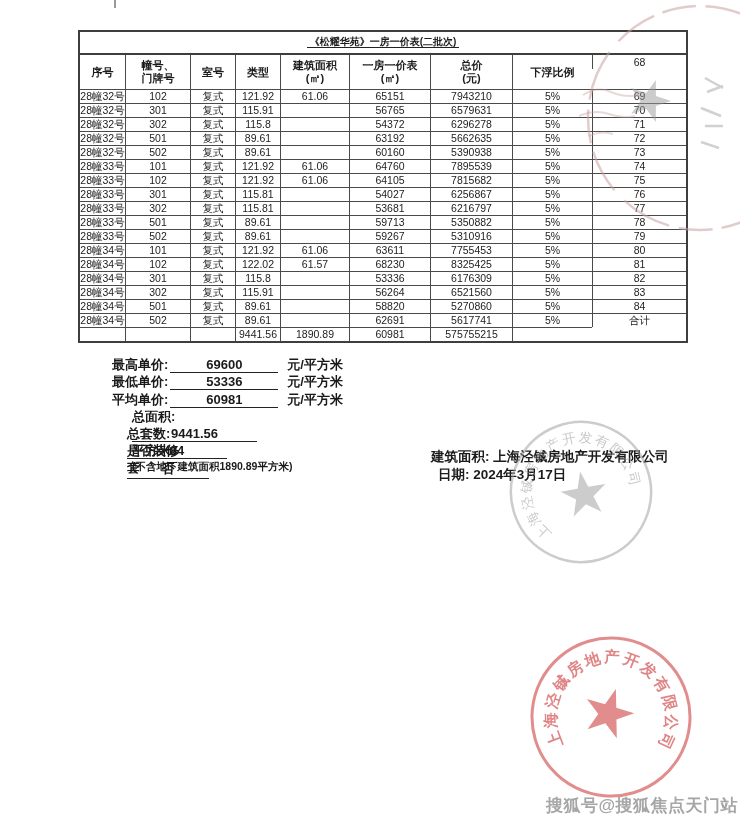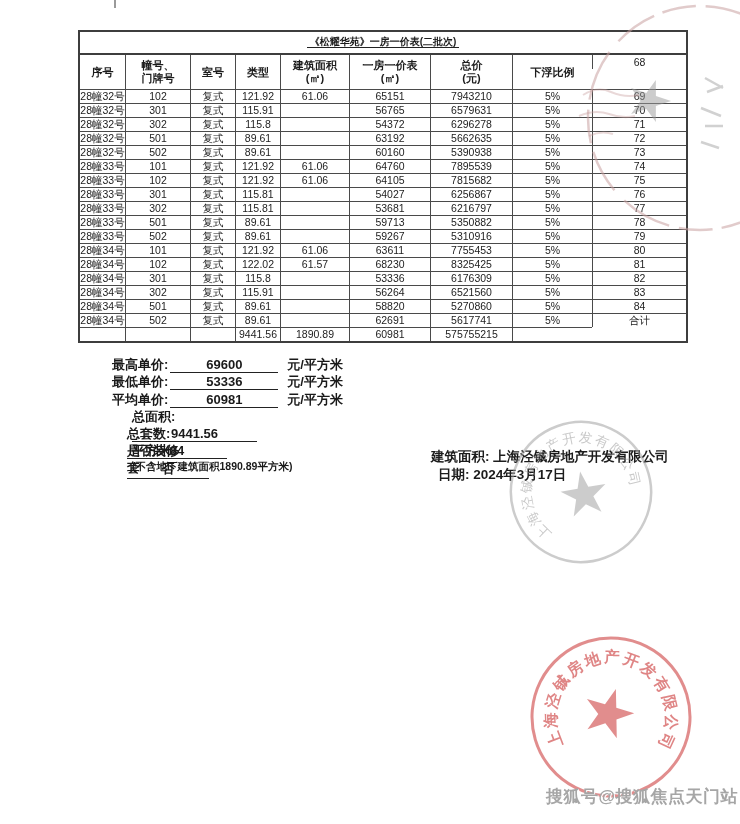--- a/index.html
+++ b/index.html
@@ -28,21 +28,21 @@
   .sum-line:nth-child(-n+3) .sum-value{width:108px;}
   .sum-line:nth-child(4) .sum-value{width:125px;}
   .sum-line:nth-child(5) .sum-value{width:100px;}
   .sum-line:nth-child(6) .sum-value{width:82px;}
   .sum-unit{margin-left:7px;white-space:nowrap;}
   .sum-note{font-size:10.5px;margin-left:12px;white-space:nowrap;text-align:right;}
   
   .company{position:absolute;left:431px;top:448px;font-size:13.5px;font-weight:600;line-height:18px;white-space:nowrap;}
   .company .date{margin-left:7px;}
   
-  .watermark{position:absolute;right:2px;bottom:16px;font-size:17px;font-weight:bold;
+  .watermark{position:absolute;right:2px;bottom:7px;font-size:17px;font-weight:bold;
              letter-spacing:.5px;text-shadow:1px 1px 0 #ffffff;white-space:nowrap;}
   
   .stamp{position:absolute;pointer-events:none;}
   .stamp.faint{left:555px;top:0px;}
   .stamp.gray{left:498px;top:415px;}
   .stamp.red{left:520px;top:632px;}
   .artifact{position:absolute;left:114px;top:0;width:2px;height:8px;background:#9a9a9a;}
 </style>
 </head>
 <body>

